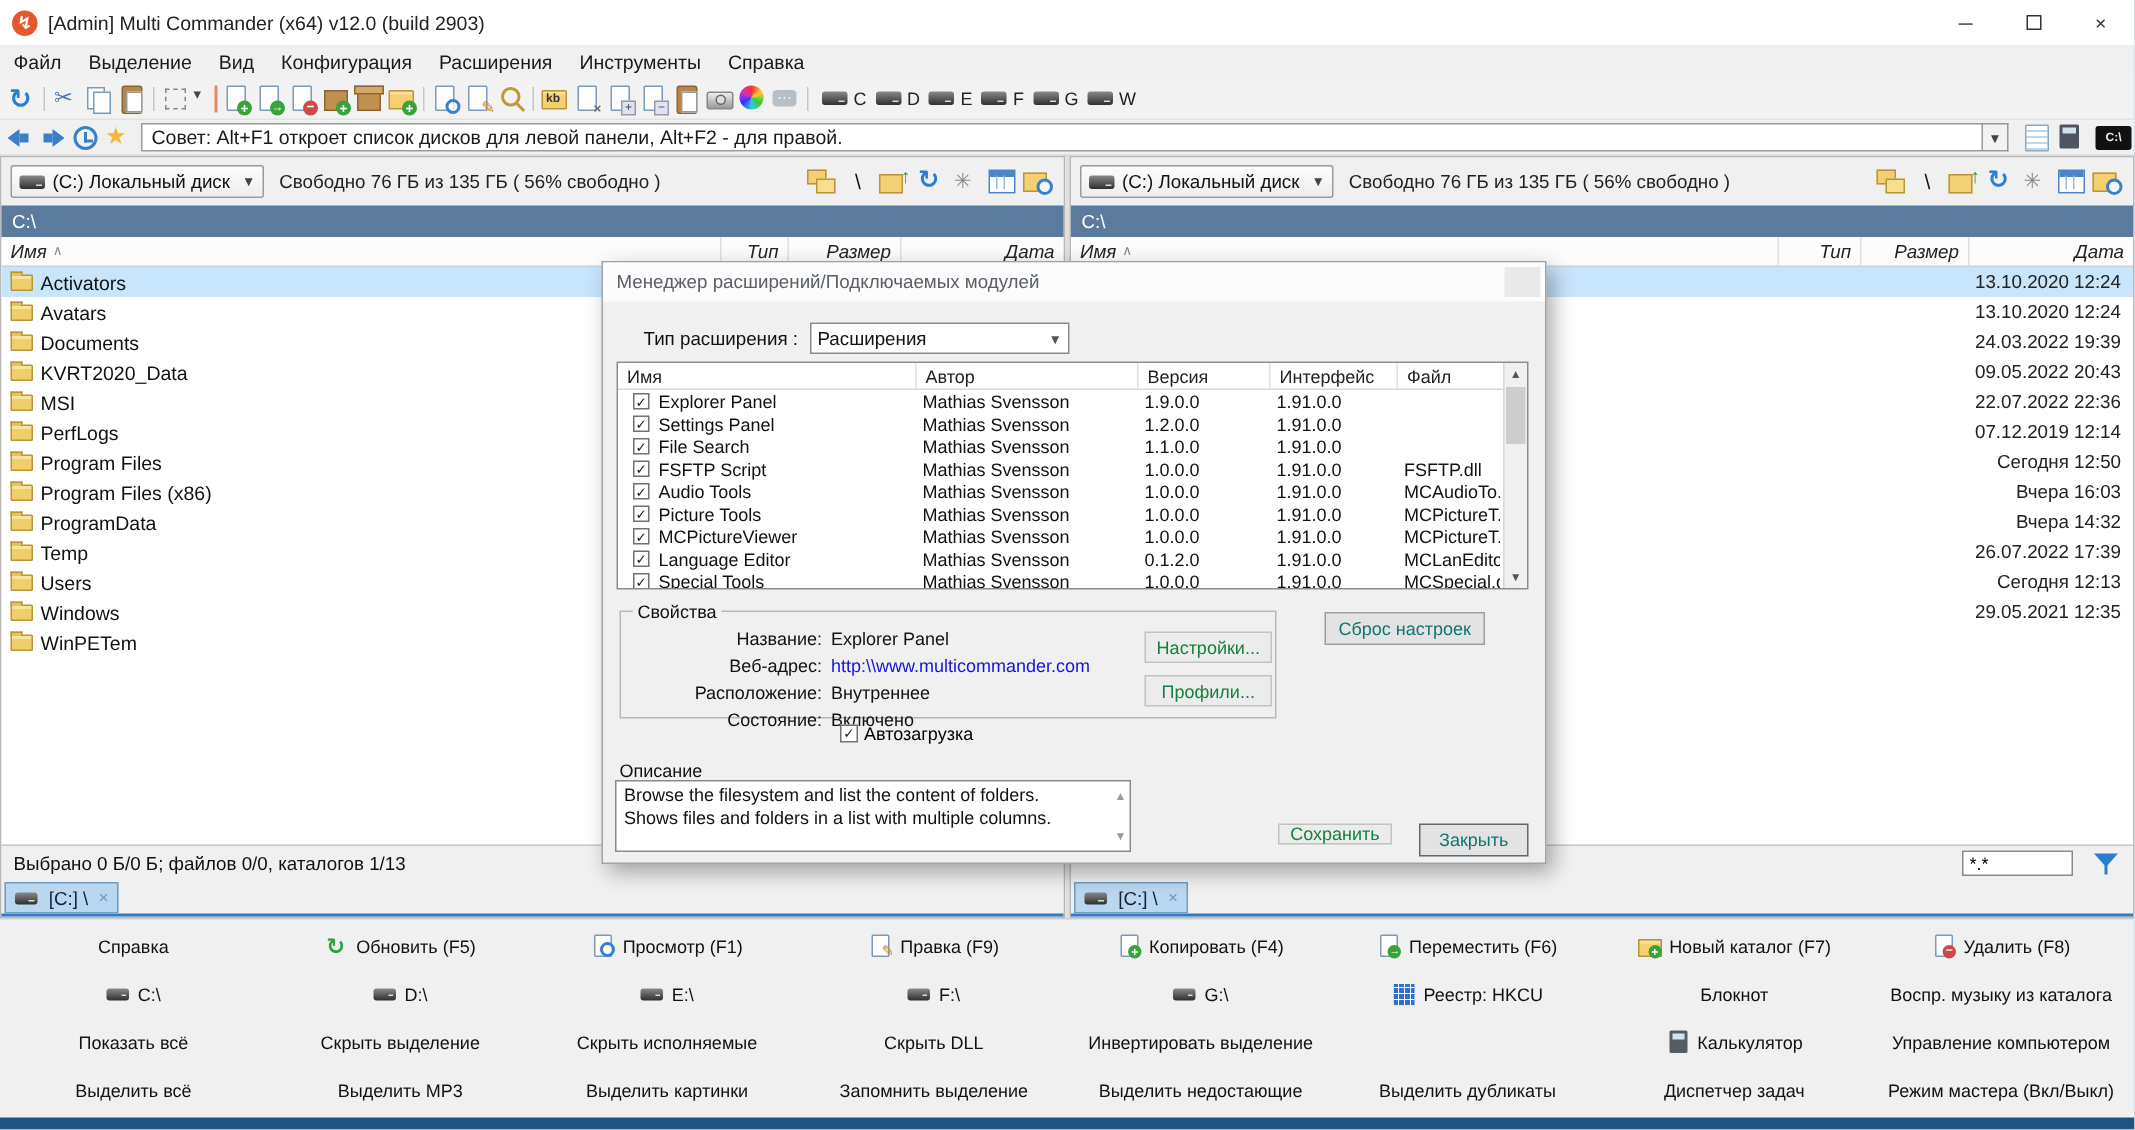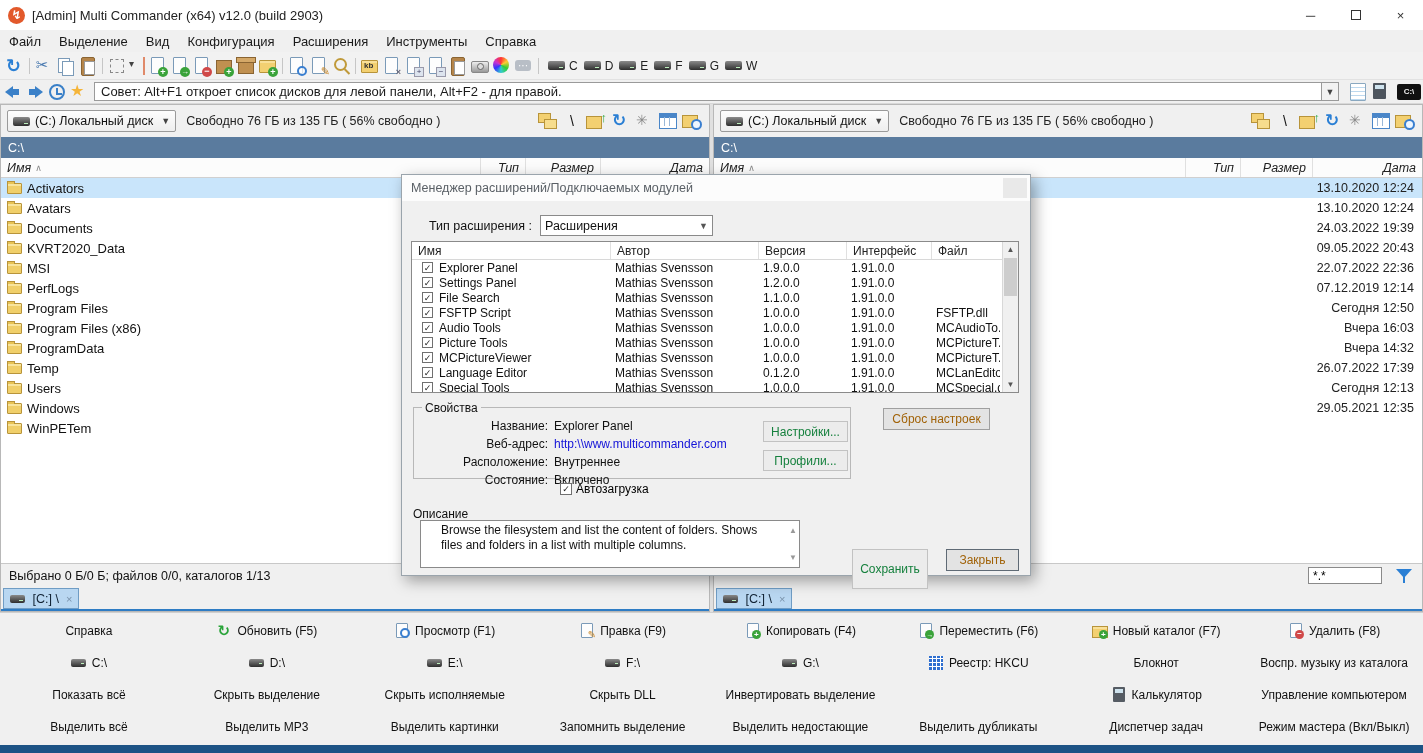--- a/index.html
+++ b/index.html
@@ -160,31 +160,31 @@
   .vscroll .arr.up{top:0}.vscroll .arr.dn{bottom:0}
   .vscroll .thumb{position:absolute;left:1px;top:16px;width:13px;height:38px;background:#cdcdcd}
   .props{position:absolute;left:11px;top:232px;width:438px;height:72px;border:1px solid #b8b8b8}
   .props legend,.grouplabel{position:absolute;left:8px;top:-7px;background:#f0f0f0;font-size:12px;color:#111;padding:0 3px}
   .prow{position:absolute;left:0;width:100%;display:flex;font-size:12px;color:#111}
   .plabel{width:140px;text-align:right;padding-right:6px;color:#111}
   .pvalue{color:#111}
   .pvalue.link{color:#1414d8}
   .autoload{position:absolute;left:146px;top:74px;display:flex;align-items:center;font-size:12px}
   .autoload .chk{margin:0 4px 0 0;width:12px;height:12px;line-height:11px}
-  .btn{background:#e3e3e3;border:1px solid #9f9f9f;font-size:12px;color:#a16207;display:inline-flex;align-items:center;justify-content:center}
+  .btn{background:#e3e3e3;border:1px solid #9f9f9f;font-size:12px;color:#0f766e;display:inline-flex;align-items:center;justify-content:center}
   .btn.disabled{background:#ececec;border-color:#c2c2c2;color:#15803d}
   .btn.settings{position:absolute;left:349px;top:13px;width:85px;height:21px}
   .btn.profiles{position:absolute;left:349px;top:42px;width:85px;height:21px}
   .btn.reset{position:absolute;left:481px;top:233px;width:107px;height:22px}
   .desc-label{position:absolute;left:11px;top:332px;font-size:12px;color:#111}
-  .descbox{position:absolute;left:18px;top:345px;width:380px;height:48px;background:#fff;border:1px solid #8a8a8a;
-    font-size:12px;color:#111;padding:2px 22px 2px 20px;line-height:15px}
+  .descbox{position:absolute;left:8px;top:345px;width:344px;height:48px;background:#fff;border:1px solid #8a8a8a;
+    font-size:12px;color:#111;padding:2px 22px 2px 5px;line-height:15px}
   .descbox .arr{position:absolute;right:2px;font-size:8px;color:#999}
   .descbox .arr.up{top:2px}.descbox .arr.dn{bottom:2px}
-  .btn.save{position:absolute;left:450px;top:374px;width:76px;height:40px}
+  .btn.save{position:absolute;left:450px;top:374px;width:76px;height:14px}
   .btn.closebtn{position:absolute;left:544px;top:374px;width:73px;height:22px;border:1px solid #5f6a75}
 
   
   .gridzone{height:133px;background:#f0f0f0;border-top:1px solid #cfcfcf;display:grid;
     grid-template-columns:repeat(8,1fr);grid-template-rows:repeat(4,1fr);padding:2px 0}
   .gbtn{display:flex;align-items:center;justify-content:center;font-size:12px;color:#111;gap:5px}
   .gicon{width:16px;height:16px;position:relative;display:none;flex:none}
   .gicon[data-ic]{display:inline-block}
   .gicon[data-ic="refresh"]::before{content:"↻";position:absolute;left:1px;top:-1px;color:#2aa43a;font-size:15px;font-weight:bold}
   .gicon[data-ic="view"]::before,.gicon[data-ic="edit"]::before,.gicon[data-ic="copy"]::before,

